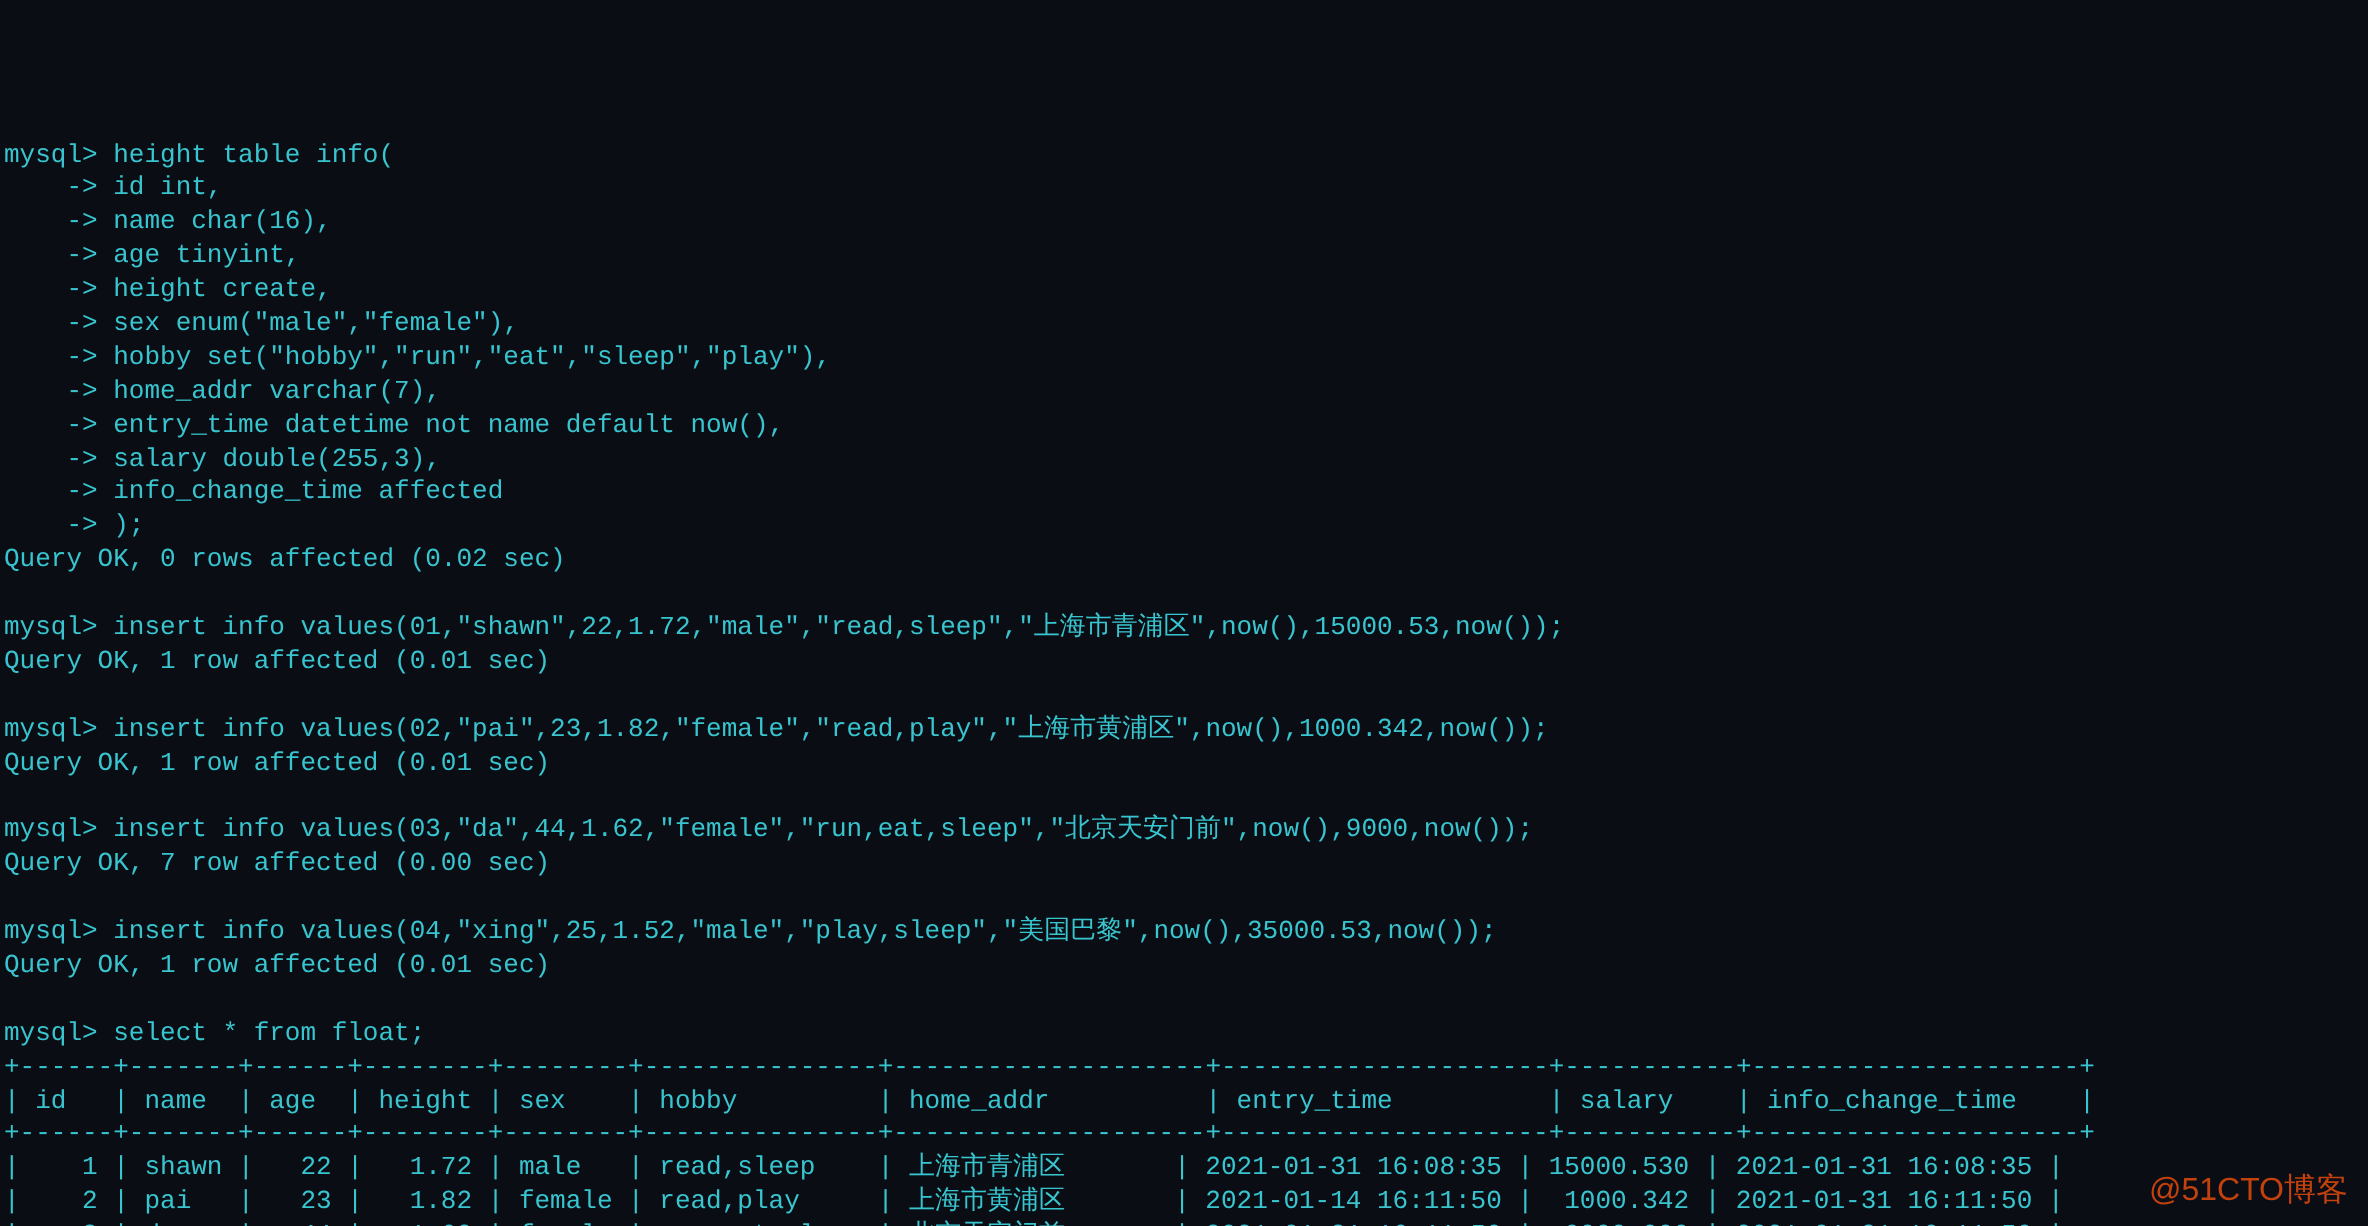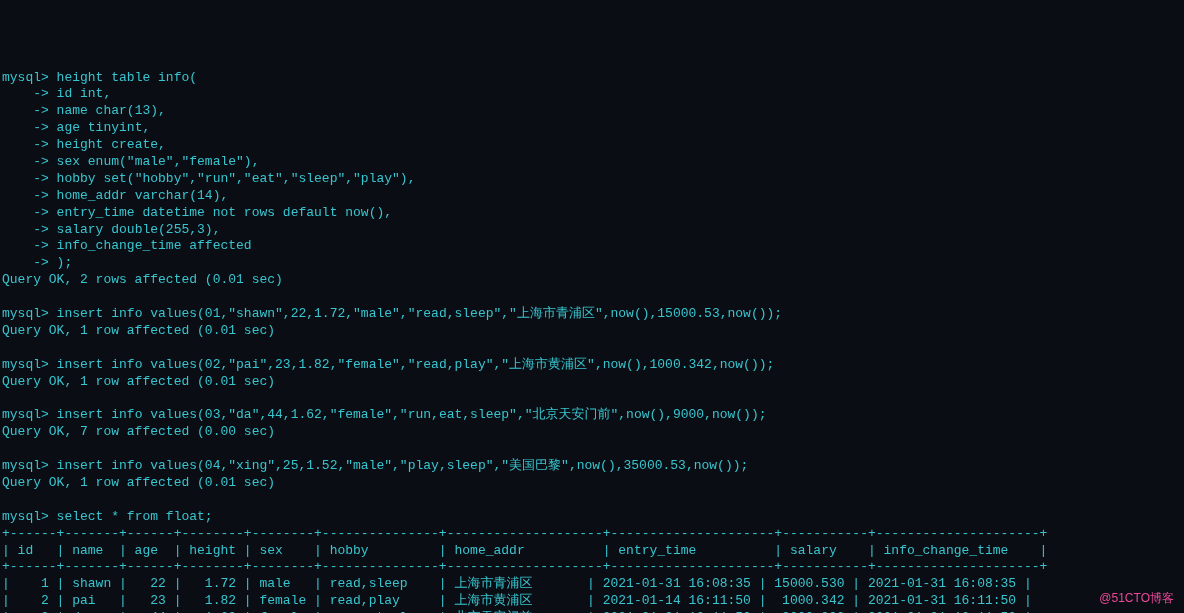--- a/index.html
+++ b/index.html
@@ -13,43 +13,43 @@
     height: 613px;
     overflow: hidden;
     padding: 2px 0 0 2px;
     white-space: pre;
     position: relative;
   }
   .watermark {
     position: absolute;
     bottom: 6px;
     right: 10px;
-    color: #ec4899;
-    font-size: 12px;
+    color: #c2410c;
+    font-size: 16px;
     font-family: sans-serif;
   }
 </style>
 </head>
 <body>
 
 
 
 <div><span><span>mysql&gt;</span><span> height table info(</span></span>
 <span><span>    -&gt;</span><span> id int,</span></span>
-<span><span>    -&gt;</span><span> name char(13),</span></span>
+<span><span>    -&gt;</span><span> name char(16),</span></span>
 <span><span>    -&gt;</span><span> age tinyint,</span></span>
 <span><span>    -&gt;</span><span> height create,</span></span>
 <span><span>    -&gt;</span><span> sex enum("male","female"),</span></span>
 <span><span>    -&gt;</span><span> hobby set("hobby","run","eat","sleep","play"),</span></span>
-<span><span>    -&gt;</span><span> home_addr varchar(14),</span></span>
-<span><span>    -&gt;</span><span> entry_time datetime not rows default now(),</span></span>
+<span><span>    -&gt;</span><span> home_addr varchar(7),</span></span>
+<span><span>    -&gt;</span><span> entry_time datetime not name default now(),</span></span>
 <span><span>    -&gt;</span><span> salary double(255,3),</span></span>
 <span><span>    -&gt;</span><span> info_change_time affected</span></span>
 <span><span>    -&gt;</span><span> );</span></span>
-<span>Query OK, 2 rows affected (0.01 sec)</span>
+<span>Query OK, 0 rows affected (0.02 sec)</span>
 
 <span><span>mysql&gt;</span><span> insert info values(01,"shawn",22,1.72,"male","read,sleep","上海市青浦区",now(),15000.53,now());</span></span>
 <span>Query OK, 1 row affected (0.01 sec)</span>
 
 <span><span>mysql&gt;</span><span> insert info values(02,"pai",23,1.82,"female","read,play","上海市黄浦区",now(),1000.342,now());</span></span>
 <span>Query OK, 1 row affected (0.01 sec)</span>
 
 <span><span>mysql&gt;</span><span> insert info values(03,"da",44,1.62,"female","run,eat,sleep","北京天安门前",now(),9000,now());</span></span>
 <span>Query OK, 7 row affected (0.00 sec)</span>
 

